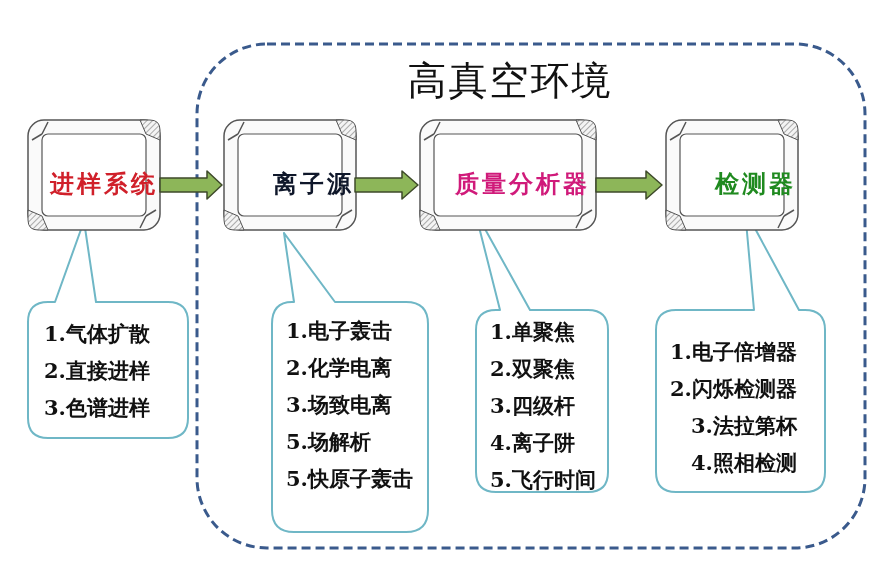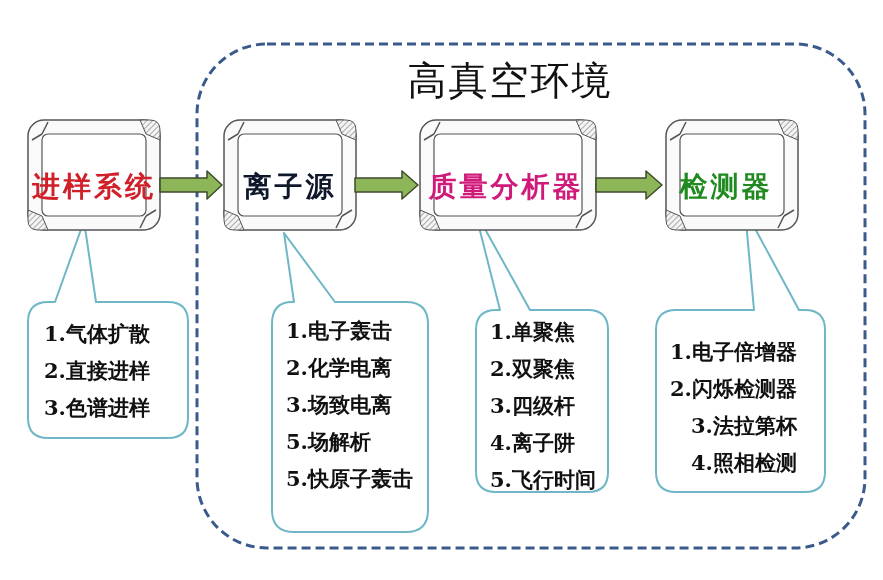--- a/index.html
+++ b/index.html
@@ -27,23 +27,23 @@
       top: 54px;
       width: 220px;
       text-align: center;
       font-size: 39px;
       color: #111111;
       letter-spacing: 2px;
       font-family: "DejaVu Serif", serif;
     }
     .stage-label {
       position: absolute;
-      font-size: 28px;
+      font-size: 24px;
       font-weight: bold;
-      text-align: center;
+      text-align: right;
       letter-spacing: 3px;
       font-family: "DejaVu Sans", sans-serif;
       white-space: nowrap;
     }
     .callout-list {
       position: absolute;
       margin: 0;
       padding: 0;
       list-style: none;
       font-size: 21px;
@@ -128,21 +128,21 @@
   <g>
     <path d="M 596 178 L 646 178 L 646 171 L 662 185 L 646 199 L 646 192 L 596 192 Z" fill="#8db659" stroke="#3e4a2a" stroke-width="1.5" stroke-linejoin="round"></path>
   </g>
 </svg>
 
 <div class="region-title">高真空环境</div>
 
 <div class="stage-label" id="label-0" style="left: 30px; top: 168px; width: 128px; color: rgb(208, 32, 42);">进样系统</div>
 <div class="stage-label" id="label-1" style="left: 226px; top: 168px; width: 128px; color: #0f172a;">离子源</div>
 <div class="stage-label" id="label-2" style="left: 422px; top: 168px; width: 168px; color: rgb(208, 26, 122);">质量分析器</div>
-<div class="stage-label" id="label-3" style="left: 668px; top: 168px; width: 116px; color: rgb(31, 138, 31);">检测器</div>
+<div class="stage-label" id="label-3" style="left: 668px; top: 168px; width: 128px; color: rgb(31, 138, 31);">检测器</div>
 
 <ul class="callout-list" style="left:44px; top:315px;">
   <li>1.气体扩散</li>
   <li>2.直接进样</li>
   <li>3.色谱进样</li>
 </ul>
 <ul class="callout-list" style="left:286px; top:312px;">
   <li>1.电子轰击</li>
   <li>2.化学电离</li>
   <li>3.场致电离</li>

